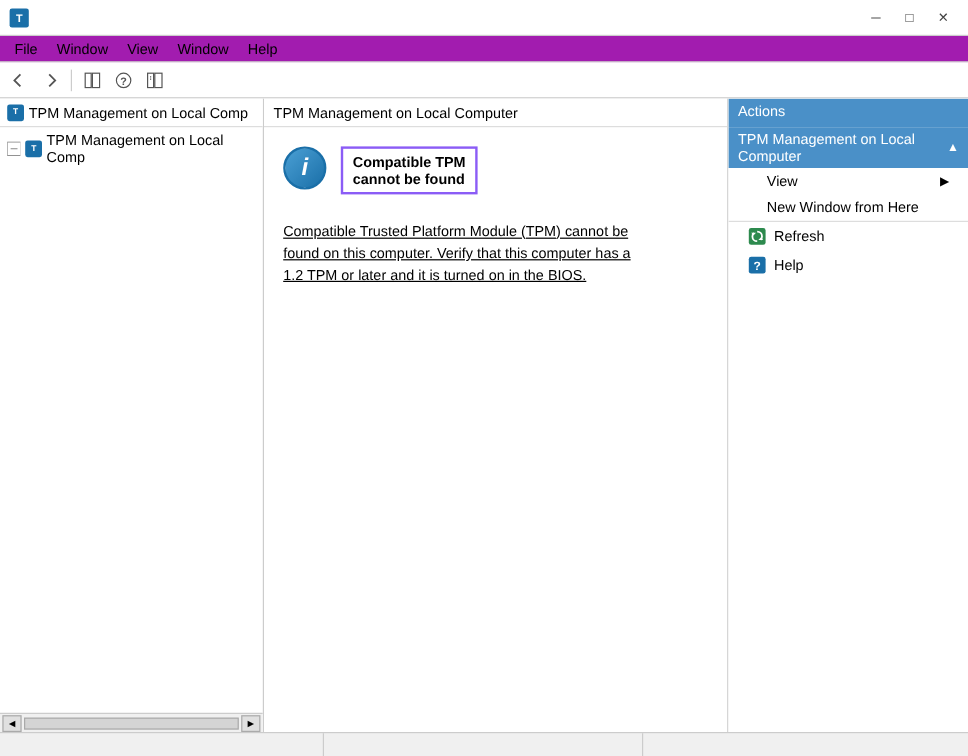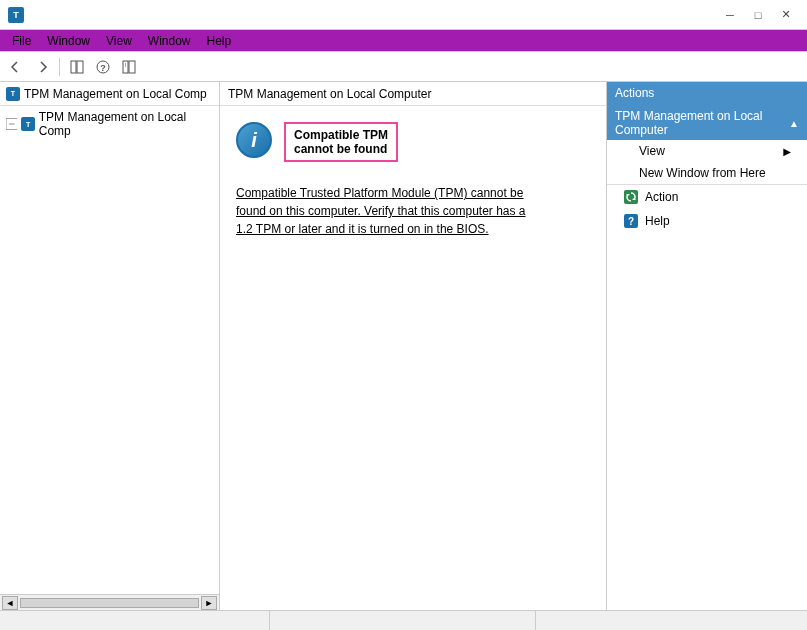--- a/index.html
+++ b/index.html
@@ -177,21 +177,21 @@
       align-items: center;
       justify-content: center;
       color: white;
       font-size: 20px;
       font-weight: bold;
       font-style: italic;
       flex-shrink: 0;
       border: 2px solid #1a6fa8;
     }
     .error-title-box {
-      border: 2px solid #ec4899;
+      border: 2px solid #8b5cf6;
       padding: 4px 8px;
       display: inline-block;
     }
     .error-title {
       font-weight: bold;
       font-size: 12px;
       color: #000;
     }
     .error-description {
       font-size: 12px;
@@ -437,21 +437,21 @@
     <div class="action-item">
       <div class="action-icon">
         <svg width="16" height="16" viewBox="0 0 16 16">
           <rect x="1" y="1" width="14" height="14" rx="2" fill="#2d8a4e"></rect>
           <path d="M8 4 C10.2 4 12 5.8 12 8 C12 9.1 11.6 10.1 10.8 10.8" stroke="white" stroke-width="1.5" fill="none"></path>
           <path d="M8 12 C5.8 12 4 10.2 4 8 C4 6.9 4.4 5.9 5.2 5.2" stroke="white" stroke-width="1.5" fill="none"></path>
           <polygon points="11,9 13,11 9,11" fill="white"></polygon>
           <polygon points="5,7 3,5 7,5" fill="white"></polygon>
         </svg>
       </div>
-      <span>Action</span>
+      <span>Refresh</span>
     </div>
     <div class="action-item">
       <div class="action-icon">
         <svg width="16" height="16" viewBox="0 0 16 16">
           <rect x="1" y="1" width="14" height="14" rx="2" fill="#1a6fa8"></rect>
           <text x="8" y="12" text-anchor="middle" font-size="10" fill="white" font-weight="bold">?</text>
         </svg>
       </div>
       <span>Help</span>
     </div>

